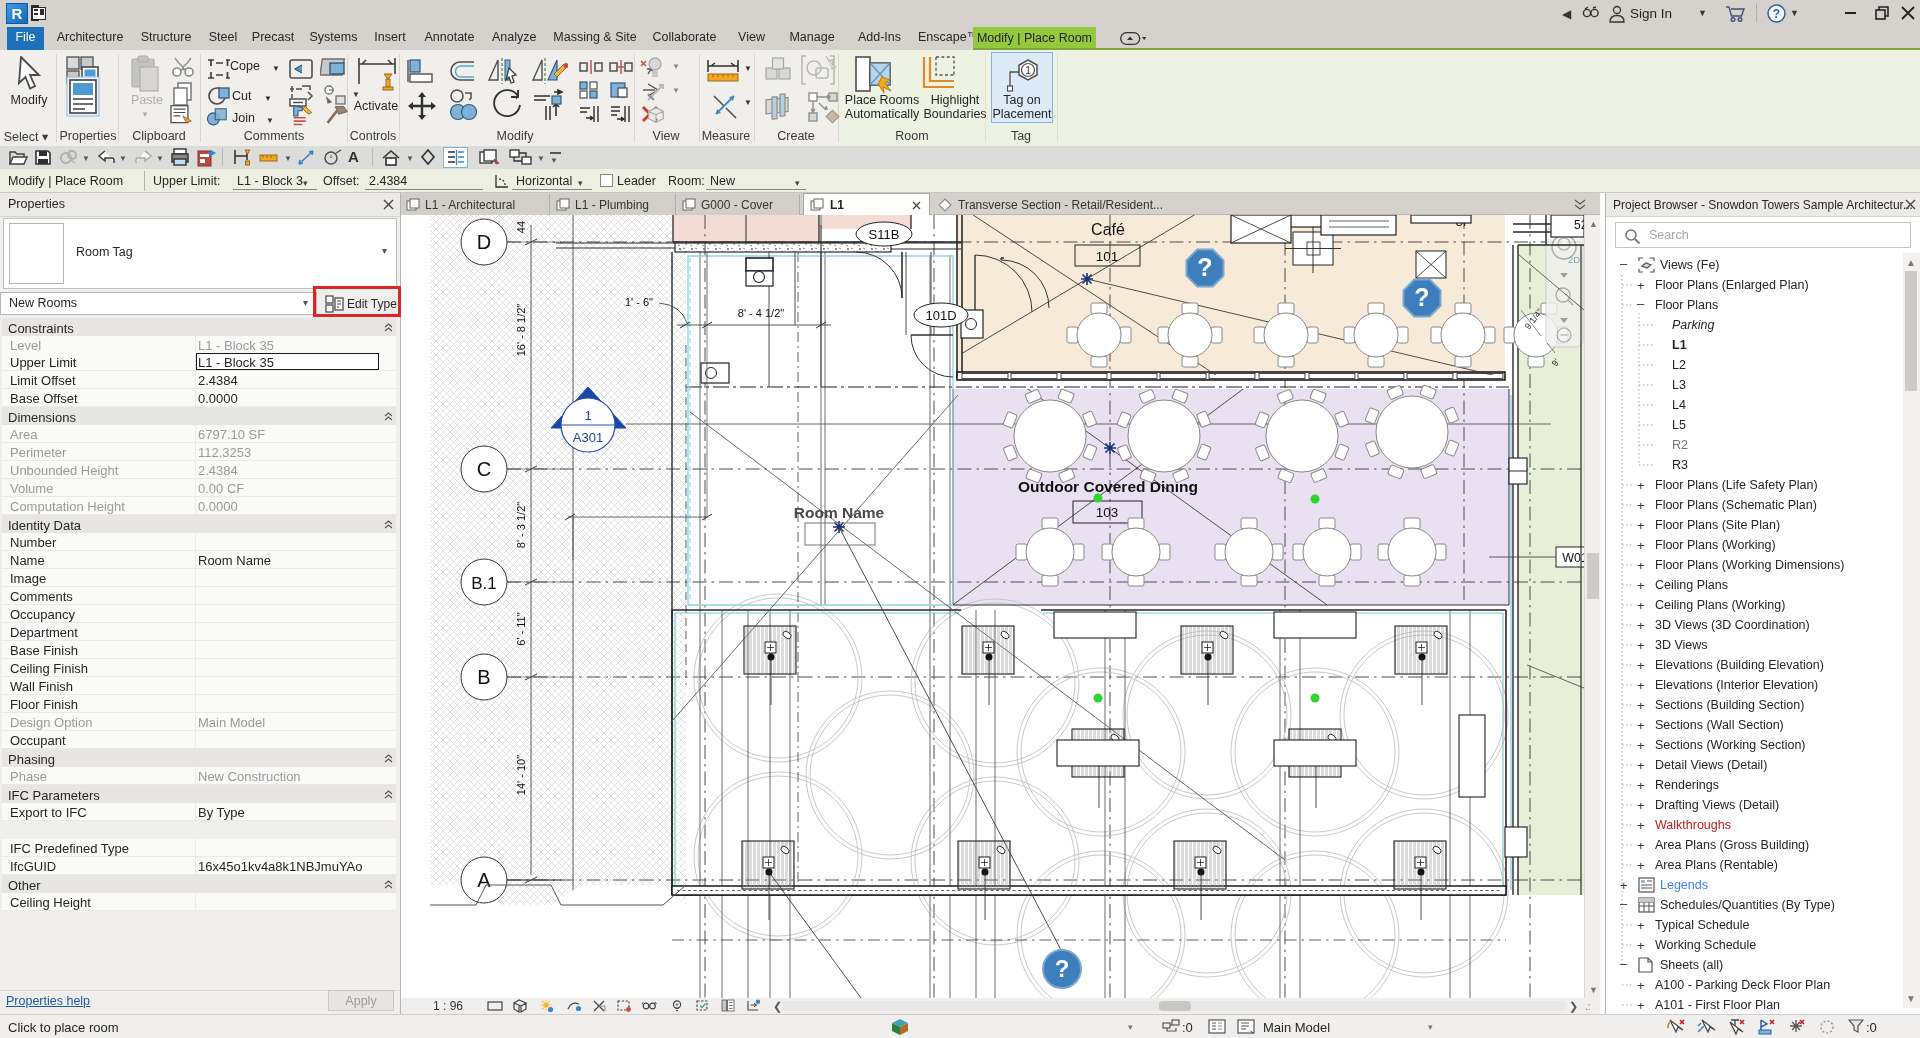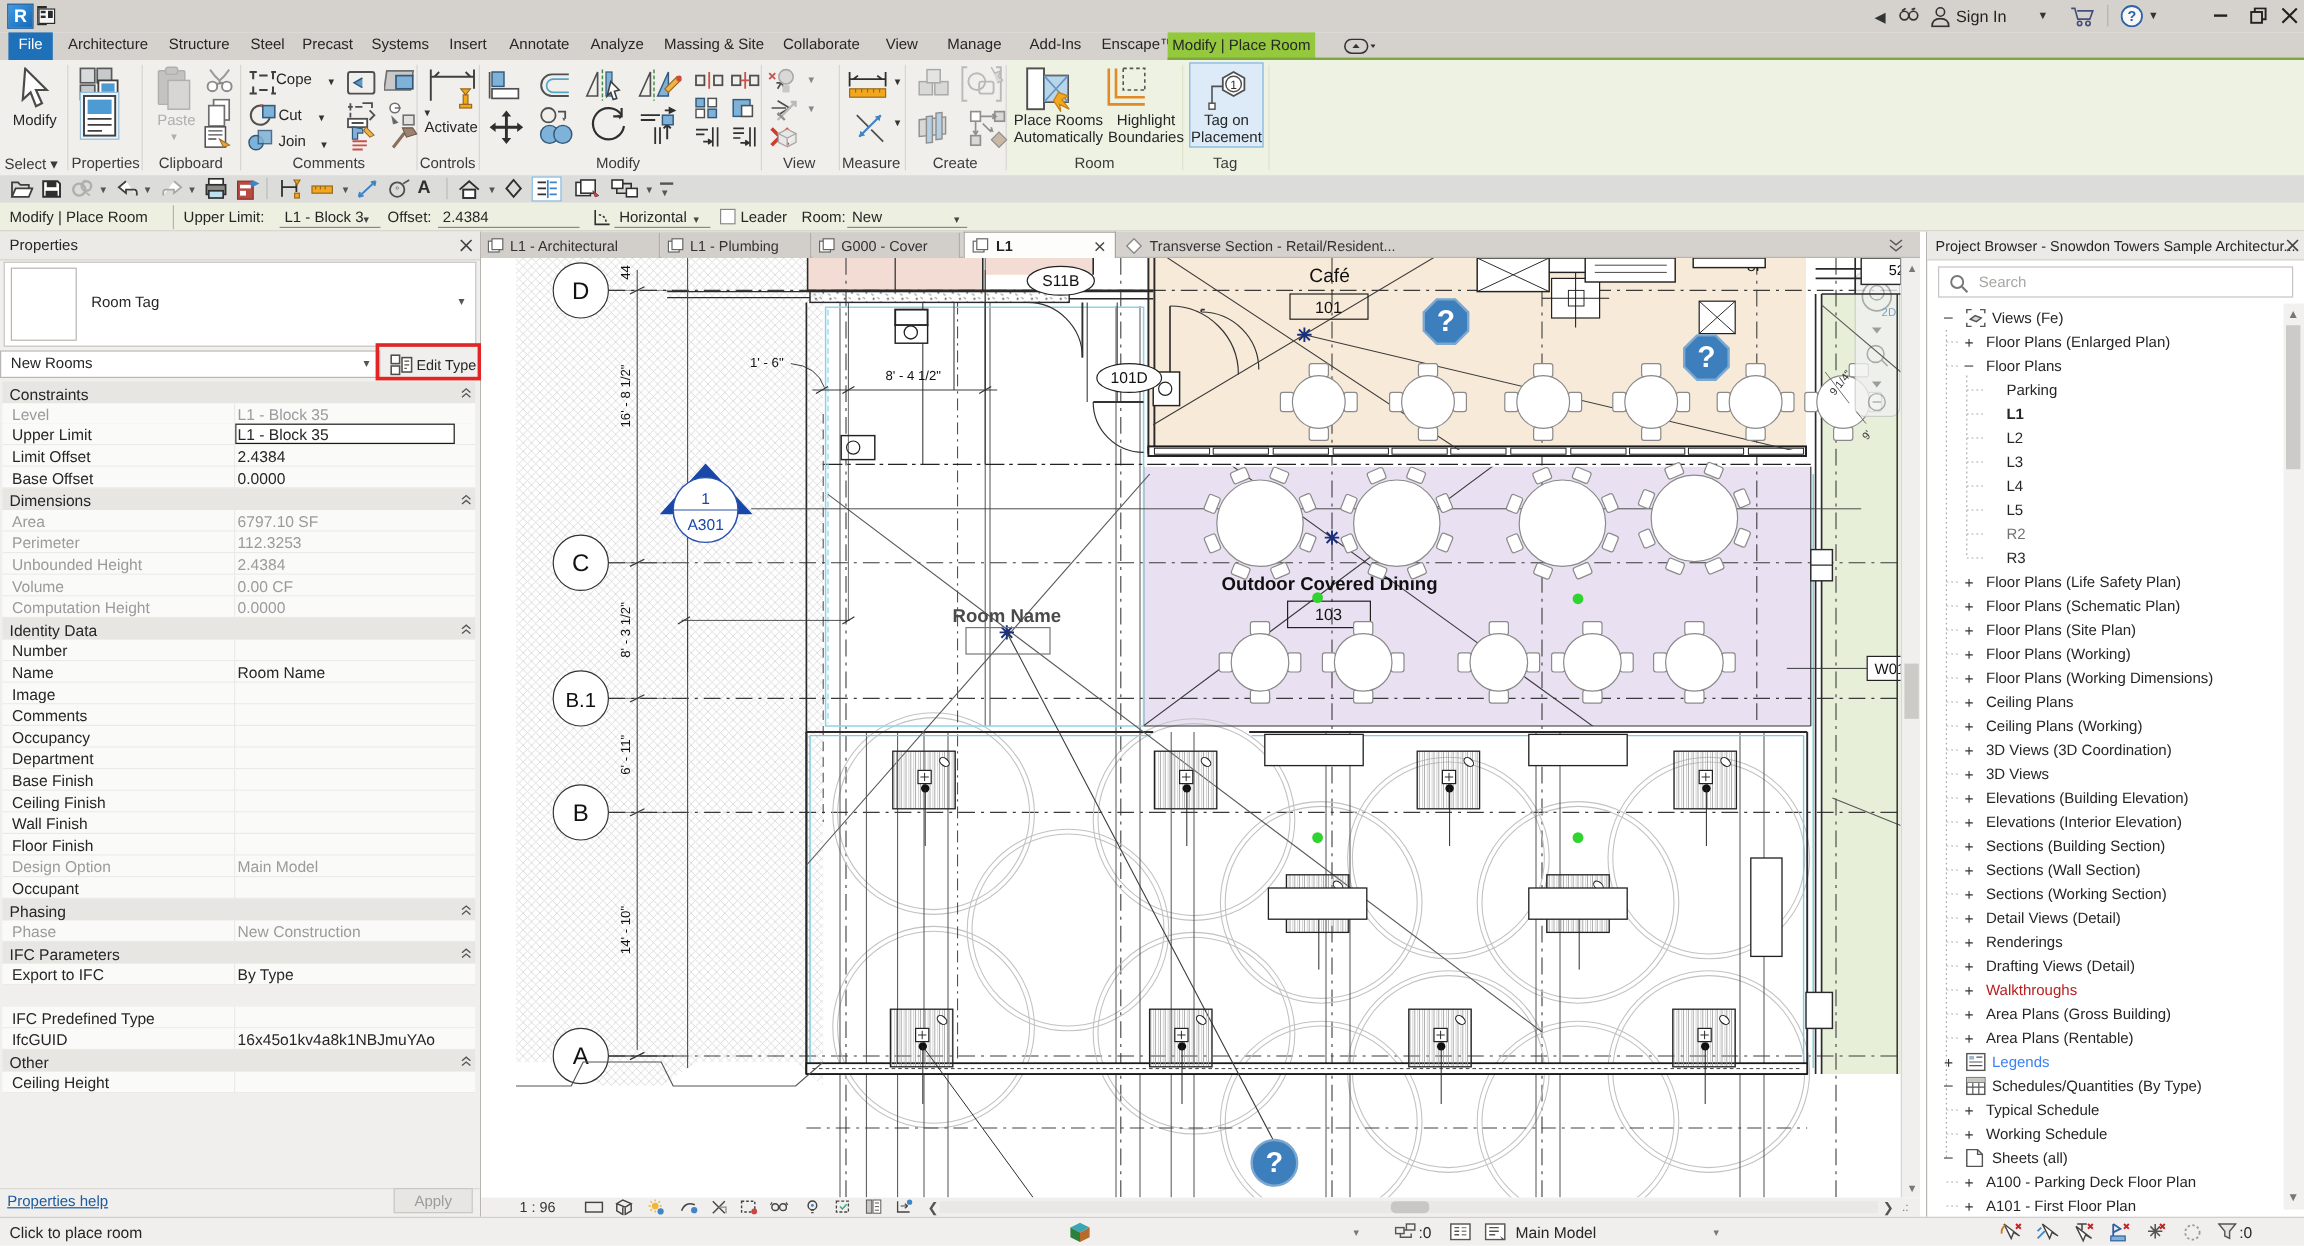--- a/index.html
+++ b/index.html
@@ -1472,21 +1472,21 @@
         </div>
     <div class="trow" style="top:82.0px;">
           <span style="position:absolute;left:31px;top:3px;font-size:13px;color:#333;">+</span>
           <span style="position:absolute;left:49px;top:3px;font-size:12.5px;font-weight:normal;color:#262626;white-space:nowrap;">Floor Plans (Enlarged Plan)</span>
         </div>
     <div class="trow" style="top:102.0px;">
           <span style="position:absolute;left:31px;top:1px;font-size:13px;color:#333;">–</span>
           <span style="position:absolute;left:49px;top:3px;font-size:12.5px;font-weight:normal;color:#262626;white-space:nowrap;">Floor Plans</span>
         </div>
     <div class="trow" style="top:122.0px;">
-          <span style="position:absolute;left:66px;top:3px;font-size:12.5px;font-weight:normal;color:#262626;white-space:nowrap;">Parking</span>
+          <span style="position:absolute;left:66px;top:3px;font-size:12.5px;font-weight:normal;color:#262626;white-space:nowrap;font-style:italic;">Parking</span>
         </div>
     <div class="trow" style="top:142.0px;">
           <span style="position:absolute;left:66px;top:3px;font-size:12.5px;font-weight:bold;color:#262626;white-space:nowrap;">L1</span>
         </div>
     <div class="trow" style="top:162.0px;">
           <span style="position:absolute;left:66px;top:3px;font-size:12.5px;font-weight:normal;color:#262626;white-space:nowrap;">L2</span>
         </div>
     <div class="trow" style="top:182.0px;">
           <span style="position:absolute;left:66px;top:3px;font-size:12.5px;font-weight:normal;color:#262626;white-space:nowrap;">L3</span>
         </div>

